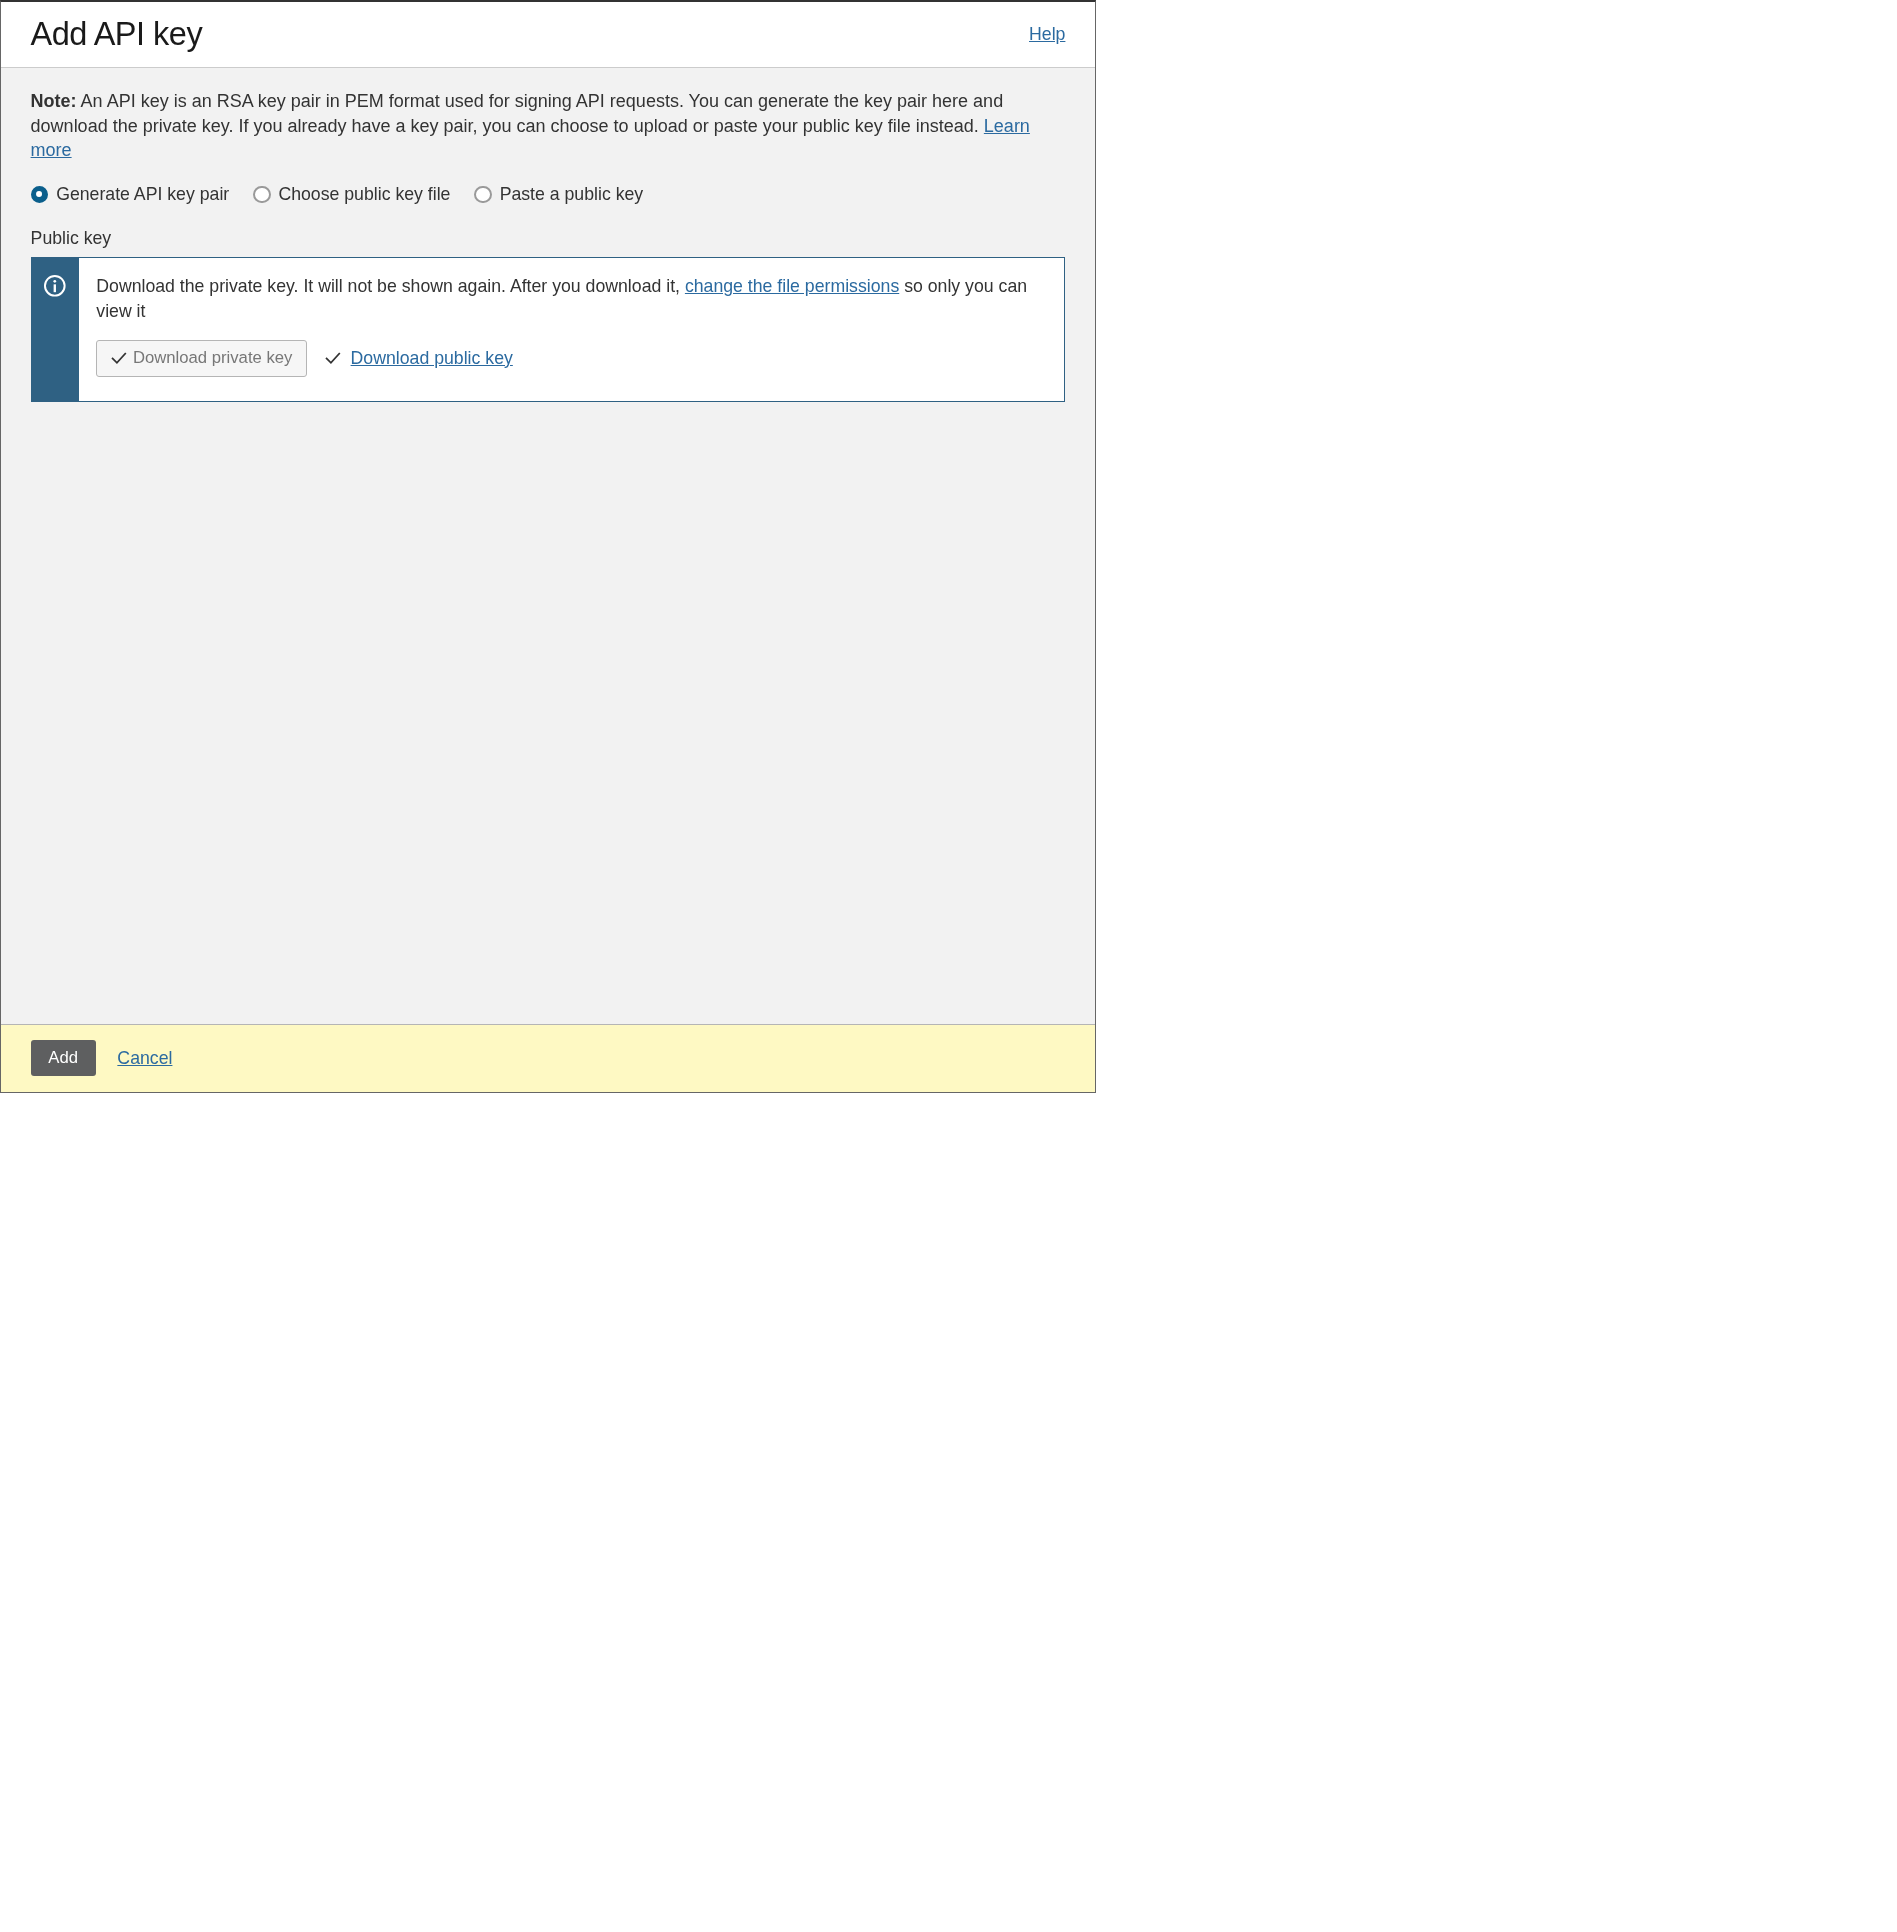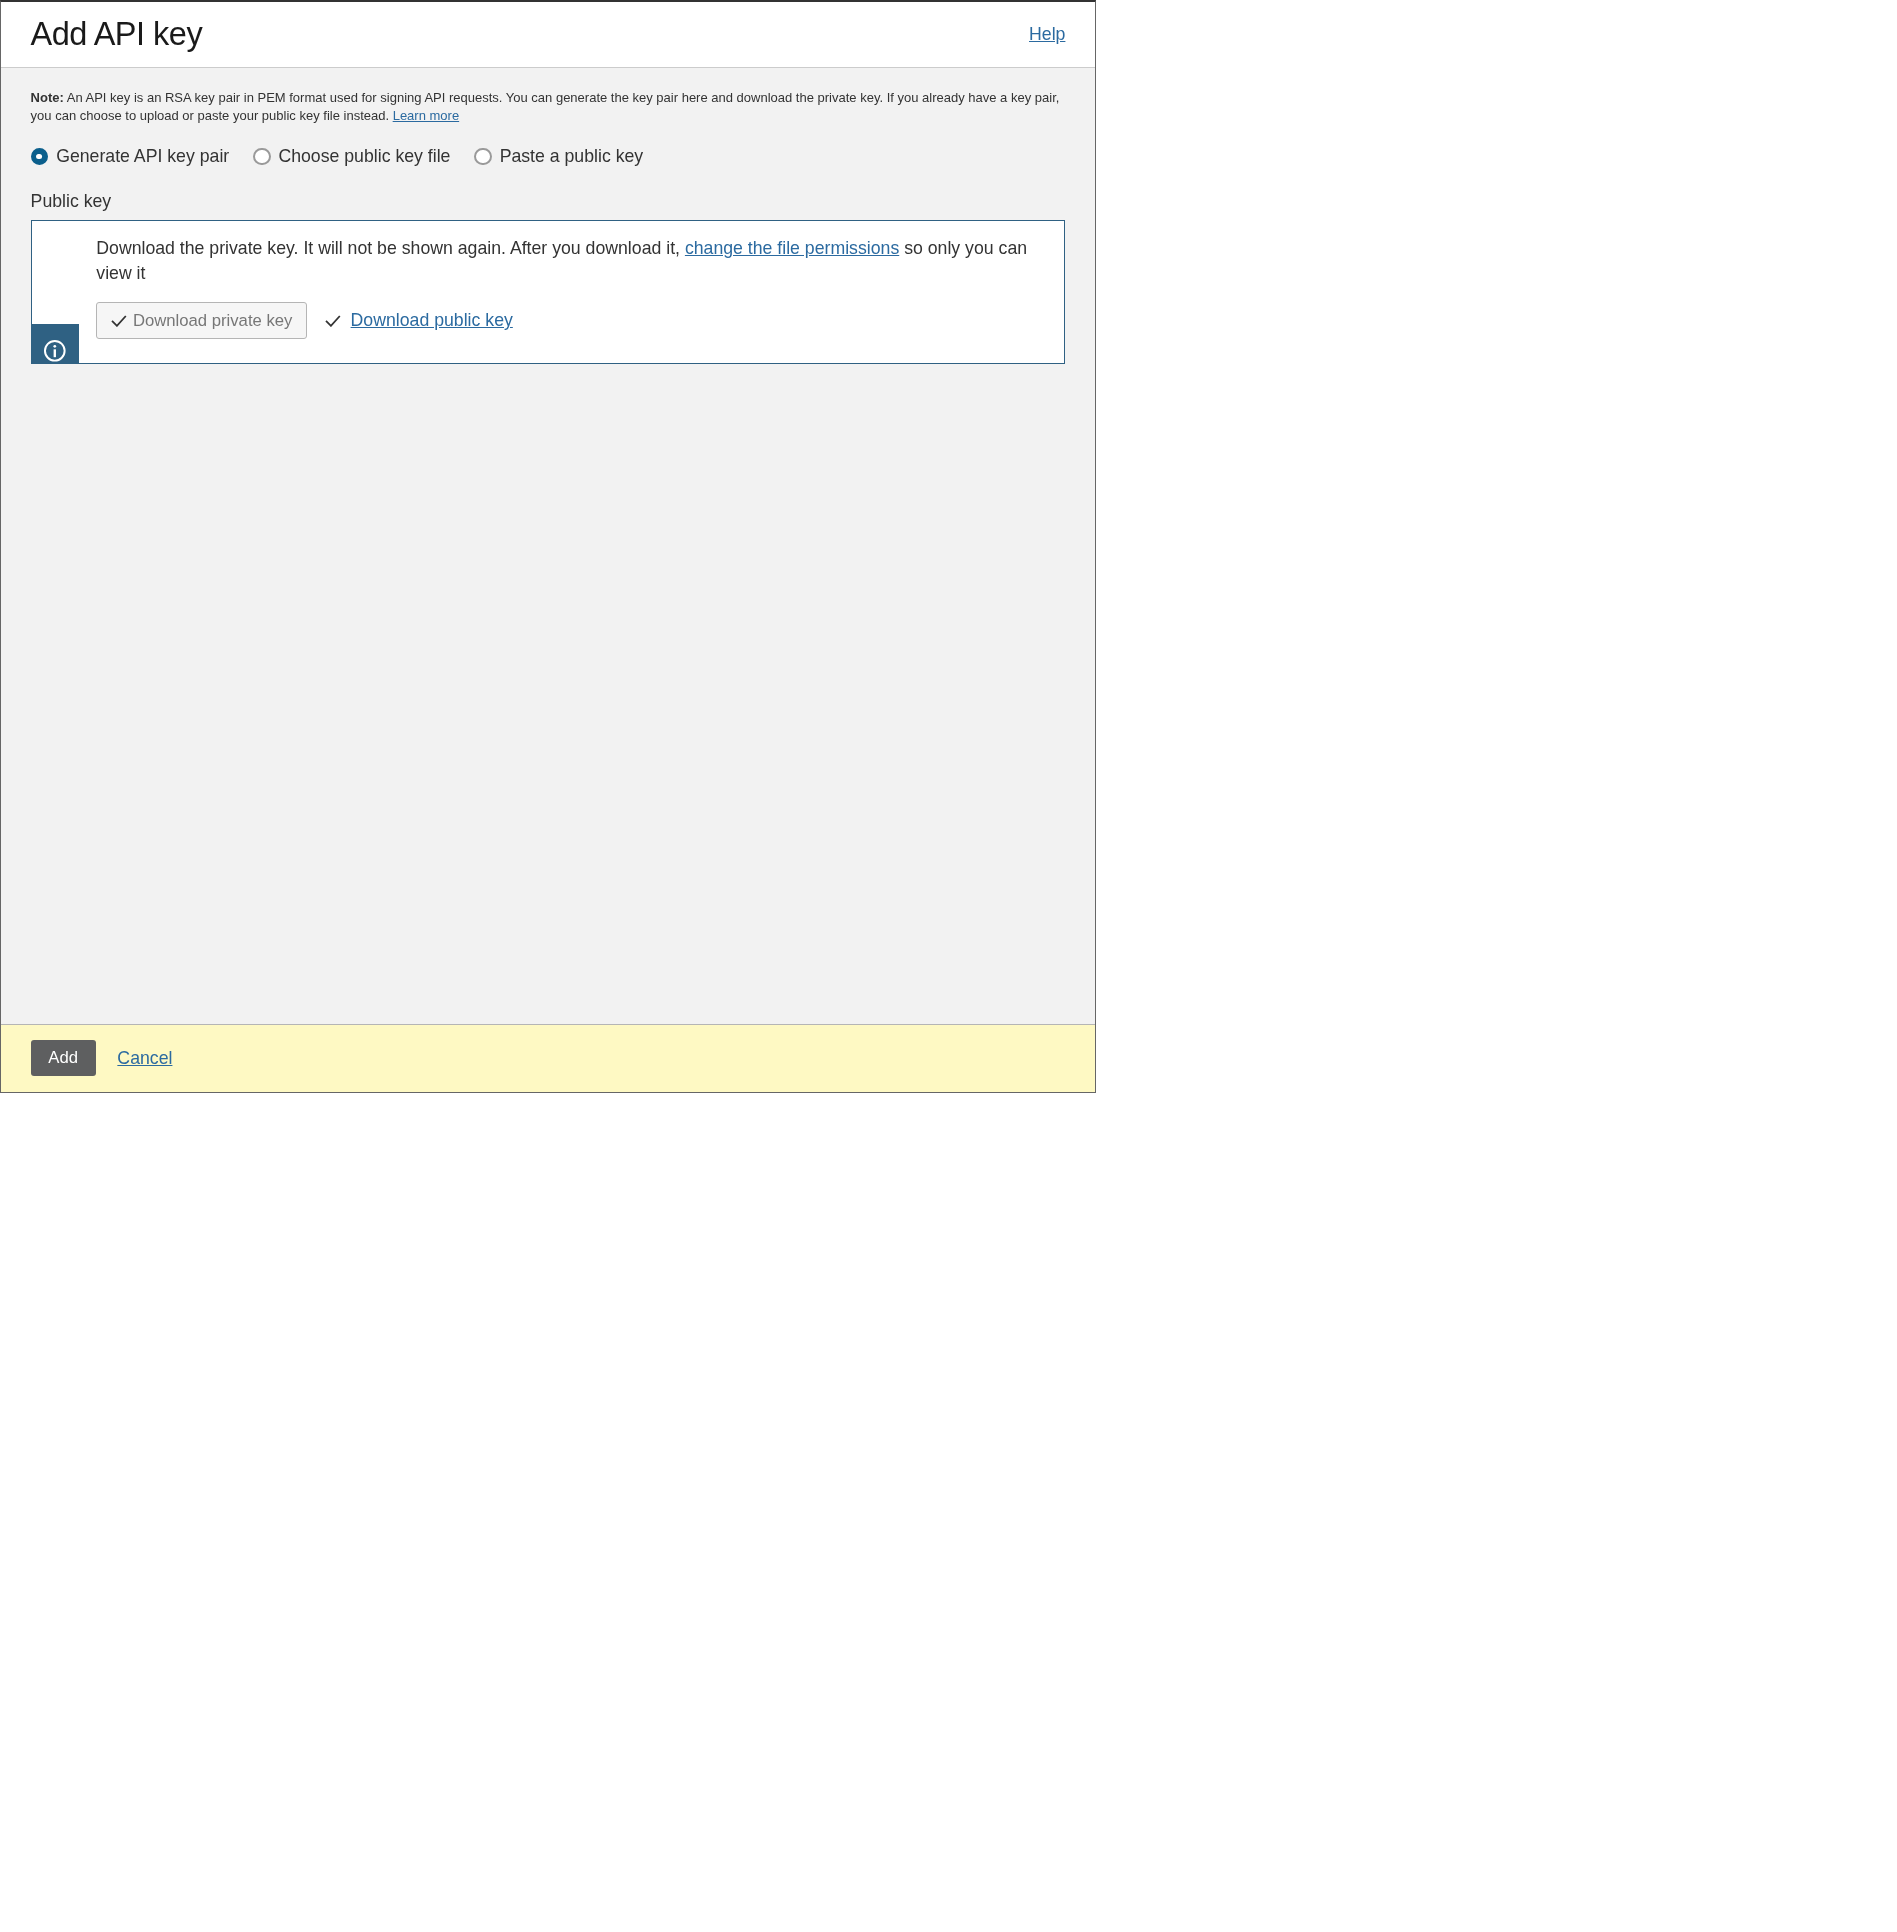--- a/index.html
+++ b/index.html
@@ -35,21 +35,21 @@
       color: #2b6aa0;
       text-decoration: underline;
       font-size: 17.7px;
     }
     .content {
       flex: 1;
       background: #f2f2f2;
       padding: 21.7px 29.6px 29.6px 29.6px;
     }
     .note-text {
-      font-size: 13px;
+      font-size: 18px;
       line-height: 1.35;
       color: #333;
       margin-bottom: 21.7px;
     }
     .note-text .bold { font-weight: 700; }
     .learn-more {
       color: #2b6aa0;
       text-decoration: underline;
     }
     .radio-row {
@@ -95,21 +95,20 @@
     .section-label {
       font-size: 17.7px;
       color: #333;
       margin-bottom: 7.9px;
     }
     .info-box {
       display: flex;
       border: 1px solid #2f6183;
       background: #fff;
       min-height: 118px;
-      align-items: flex-end;
     }
     .info-stripe {
       width: 47px;
       background: #2f6183;
       display: flex;
       align-items: flex-start;
       justify-content: center;
       padding-top: 15.8px;
       flex-shrink: 0;
     }

